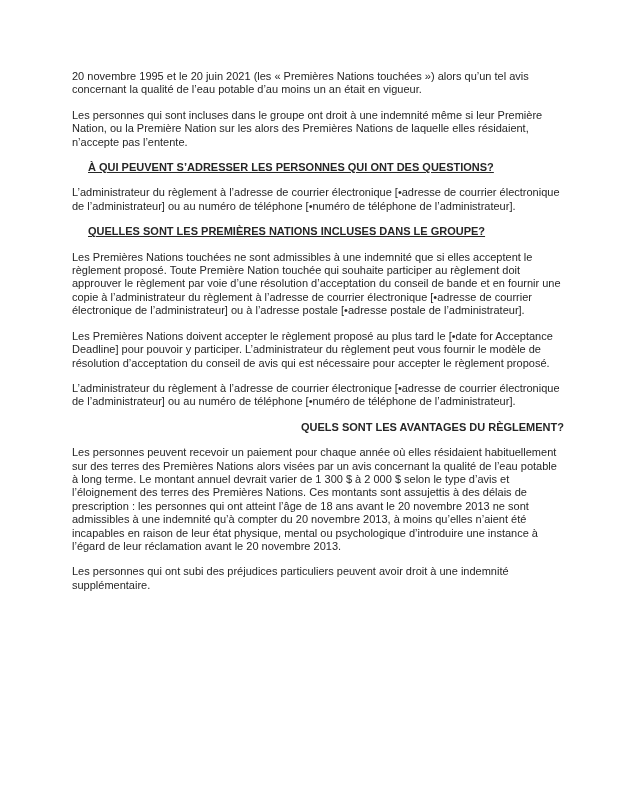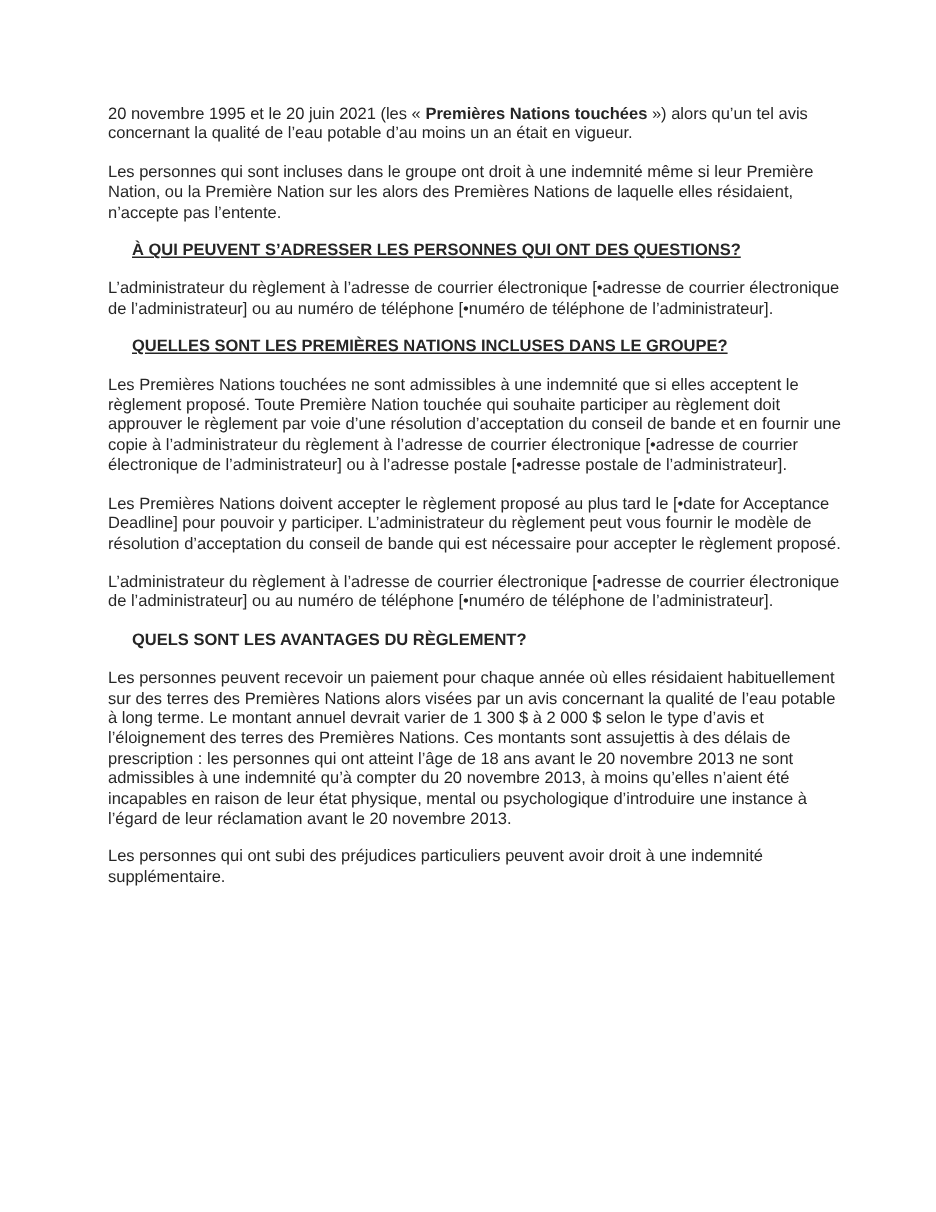--- a/index.html
+++ b/index.html
@@ -35,49 +35,49 @@
   .content h2 {
     font-size: 11px;
     line-height: 13.4px;
     margin: 0 0 12px 16px;
     font-weight: bold;
   }
   .hu {
     text-decoration: underline;
   }
   .hc {
-    text-align: left;
+    text-align: right;
     text-decoration: none;
   }
   .indent {
     margin-left: 38px;
   }
   .b {
-    font-weight: bold;
+    font-weight: normal;
   }
 </style>
 </head>
 <body>
 
 <div class="page">
   <div class="content">
 
     <p class="indent"><span>20 novembre 1995 et le 20 juin 2021 (les « </span><span class="b">Premières Nations touchées</span><span> ») alors qu’un tel avis concernant la qualité de l’eau potable d’au moins un an était en vigueur.</span></p>
 
     <p>Les personnes qui sont incluses dans le groupe ont droit à une indemnité même si leur Première Nation, ou la Première Nation sur les alors des Premières Nations de laquelle elles résidaient, n’accepte pas l’entente.</p>
 
     <h2 class="hu">À QUI PEUVENT S’ADRESSER LES PERSONNES QUI ONT DES QUESTIONS?</h2>
 
     <p>L’administrateur du règlement à l’adresse de courrier électronique [•adresse de courrier électronique de l’administrateur] ou au numéro de téléphone [•numéro de téléphone de l’administrateur].</p>
 
     <h2 class="hu">QUELLES SONT LES PREMIÈRES NATIONS INCLUSES DANS LE GROUPE?</h2>
 
     <p>Les Premières Nations touchées ne sont admissibles à une indemnité que si elles acceptent le règlement proposé. Toute Première Nation touchée qui souhaite participer au règlement doit approuver le règlement par voie d’une résolution d’acceptation du conseil de bande et en fournir une copie à l’administrateur du règlement à l’adresse de courrier électronique [•adresse de courrier électronique de l’administrateur] ou à l’adresse postale [•adresse postale de l’administrateur].</p>
 
-    <p>Les Premières Nations doivent accepter le règlement proposé au plus tard le [•date for Acceptance Deadline] pour pouvoir y participer. L’administrateur du règlement peut vous fournir le modèle de résolution d’acceptation du conseil de bande qui est nécessaire pour accepter le règlement proposé.</p>
+    <p>Les Premières Nations doivent accepter le règlement proposé au plus tard le [•date for Acceptance Deadline] pour pouvoir y participer. L’administrateur du règlement peut vous fournir le modèle de résolution d’acceptation du conseil de avis qui est nécessaire pour accepter le règlement proposé.</p>
 
 
     <p>L’administrateur du règlement à l’adresse de courrier électronique [•adresse de courrier électronique de l’administrateur] ou au numéro de téléphone [•numéro de téléphone de l’administrateur].</p>
 
     <h2 class="hc">QUELS SONT LES AVANTAGES DU RÈGLEMENT?</h2>
 
 
     <p>Les personnes peuvent recevoir un paiement pour chaque année où elles résidaient habituellement sur des terres des Premières Nations alors visées par un avis concernant la qualité de l’eau potable à long terme. Le montant annuel devrait varier de 1&nbsp;300&nbsp;$ à 2&nbsp;000&nbsp;$ selon le type d’avis et l’éloignement des terres des Premières Nations. Ces montants sont assujettis à des délais de prescription : les personnes qui ont atteint l’âge de 18 ans avant le 20 novembre 2013 ne sont admissibles à une indemnité qu’à compter du 20 novembre 2013, à moins qu’elles n’aient été incapables en raison de leur état physique, mental ou psychologique d’introduire une instance à l’égard de leur réclamation avant le 20 novembre 2013.</p>
 
     <p>Les personnes qui ont subi des préjudices particuliers peuvent avoir droit à une indemnité supplémentaire.</p>

